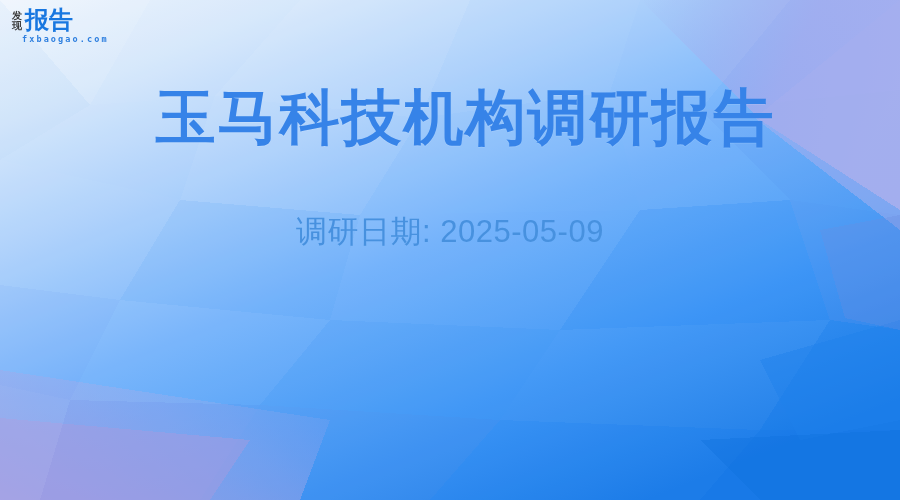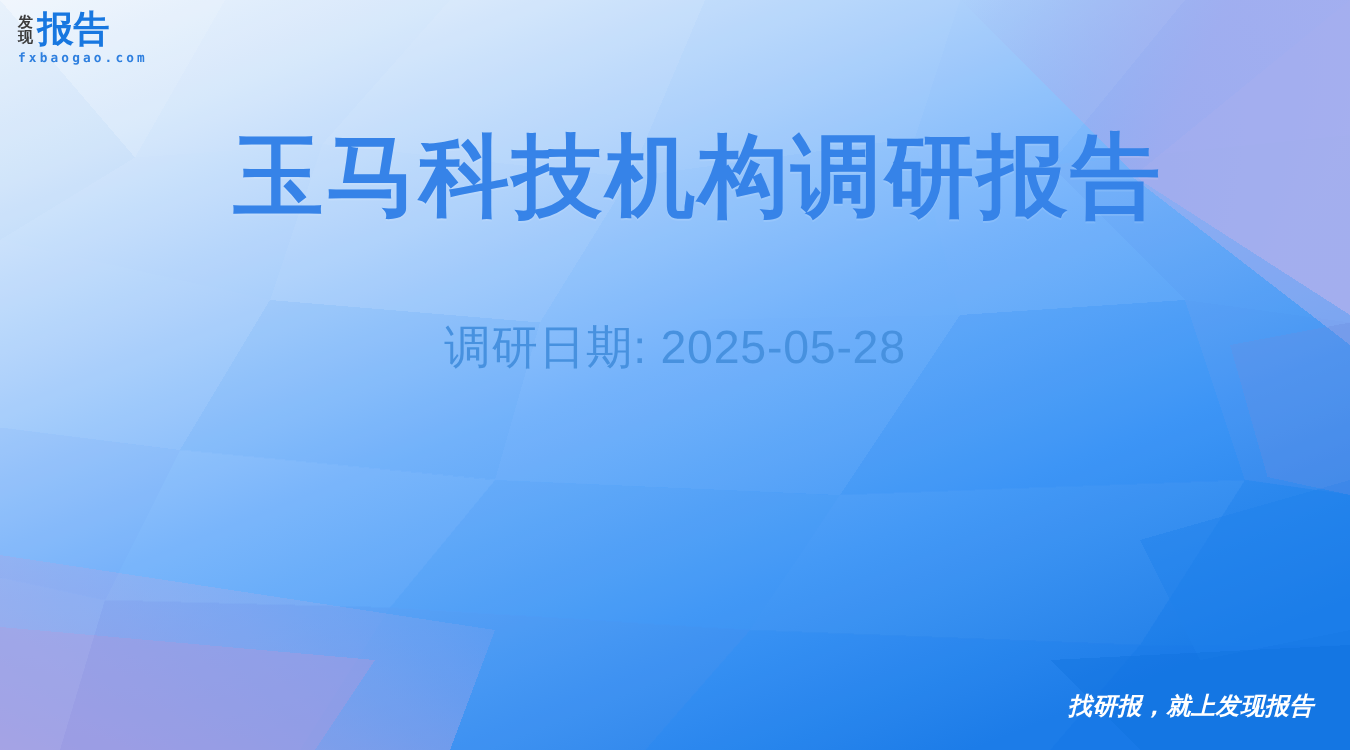--- a/index.html
+++ b/index.html
@@ -58,21 +58,21 @@
   }
   .logo-main {
     font-size: 24px;
     font-weight: 900;
     color: #1877E0;
     letter-spacing: 0px;
     line-height: 1;
   }
   .logo-domain {
     margin-top: 2px;
-    margin-left: 0;
+    margin-left: 10px;
     font-size: 8.5px;
     font-weight: 700;
     color: #2E7FDF;
     letter-spacing: 2.1px;
     font-family: "DejaVu Sans Mono", monospace;
   }
 
   
   .center-block {
     position: absolute;
@@ -195,18 +195,17 @@
         <span>发</span>
         <span>现</span>
       </div>
       <div class="logo-main">报告</div>
     </div>
     <div class="logo-domain">fxbaogao.com</div>
   </div>
 
   <div class="center-block">
     <h1 class="main-title">玉马科技机构调研报告</h1>
-    <div class="subtitle">调研日期: 2025-05-28</div>
+    <div class="subtitle">调研日期: 2025-05-09</div>
   </div>
 
-  <div class="tagline">找研报，就上发现报告</div>
 
 </div>
 
 </body></html>

